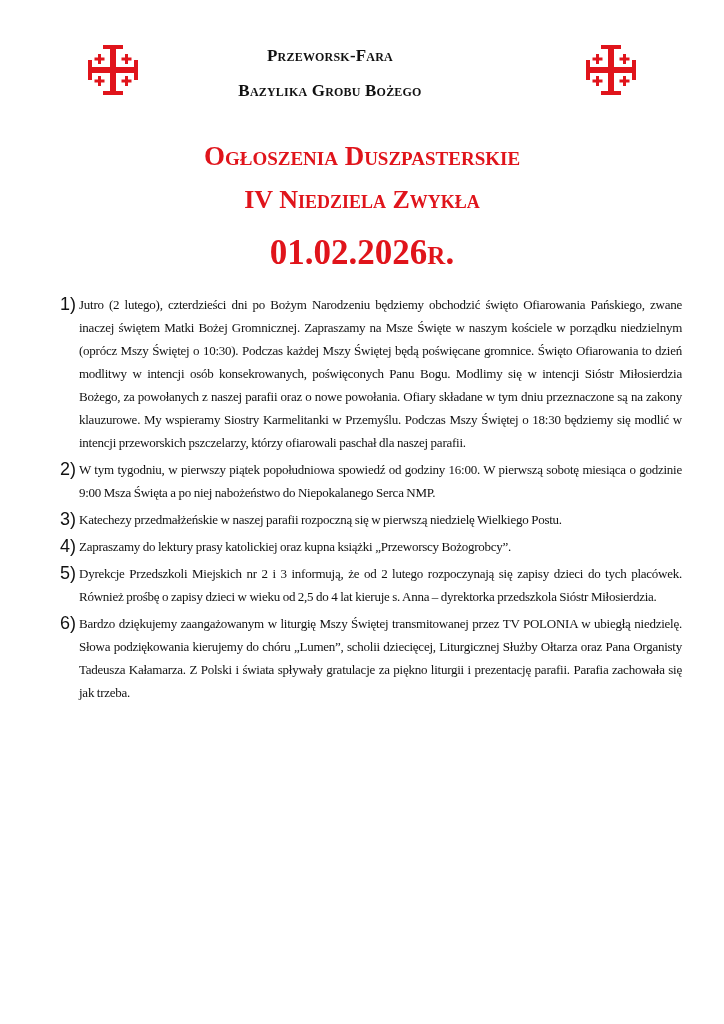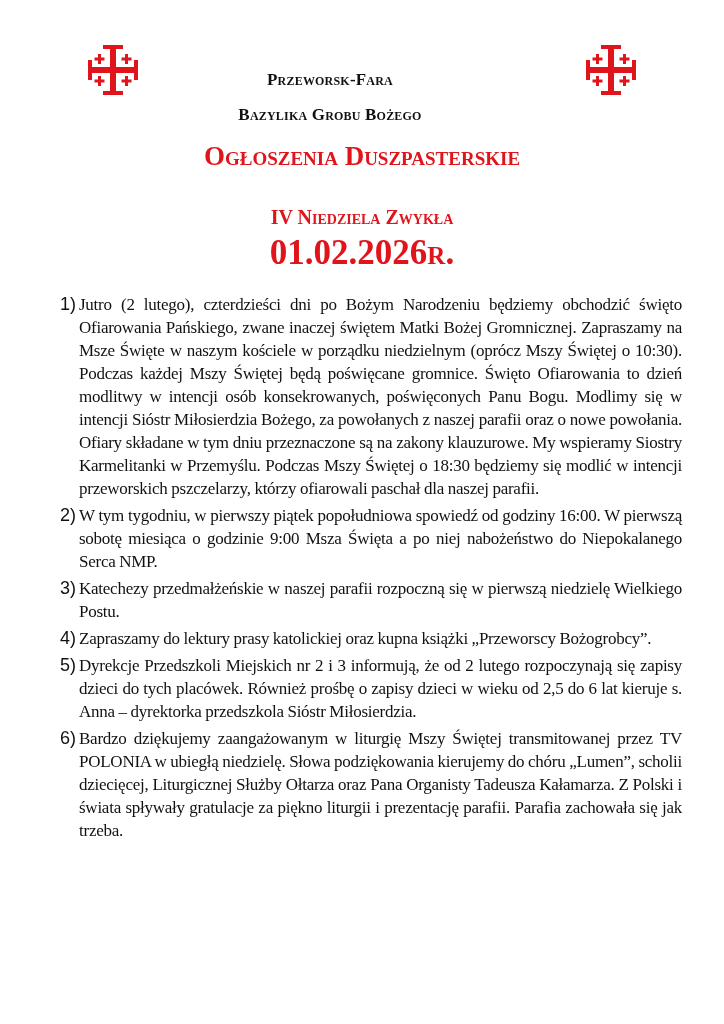--- a/index.html
+++ b/index.html
@@ -8,50 +8,50 @@
 
     .cross { position: absolute; top: 40px; width: 60px; height: 60px; }
     .cross.left { left: 83px; }
     .cross.right { left: 581px; }
     .cross svg { width: 100%; height: 100%; display: block; }
 
     .header-line {
       position: absolute; left: 0; width: 660px; text-align: center;
       font-family: "Liberation Serif", "DejaVu Serif", serif;
       font-weight: bold; font-variant: small-caps; color: #111;
-      font-size: 17px; letter-spacing: 0.2px; margin-top: 24px;
+      font-size: 17px; letter-spacing: 0.2px;
     }
     .header-line.l1 { top: 46px; }
     .header-line.l2 { top: 81px; }
 
     .title-line {
       position: absolute; left: 0; width: 724px; text-align: center;
       font-family: "Liberation Serif", "DejaVu Serif", serif;
       font-weight: bold; font-variant: small-caps; color: #e0141b;
     }
     .title-line.t1 { top: 141px; font-size: 27px; }
-    .title-line.t2 { top: 206px; font-size: 20px; }
+    .title-line.t2 { top: 185px; font-size: 26px; }
     .title-line.t3 { top: 233px; font-size: 35px; }
 
     .announcements {
       position: absolute; left: 60px; top: 293px; width: 622px;
       margin: 0; padding: 0; list-style: none;
       font-family: "Liberation Sans Narrow", "Liberation Serif", "DejaVu Serif", serif;
       color: #111;
     }
     .item { position: relative; padding-left: 19px; margin-bottom: 4px; }
     .num {
       position: absolute; left: 0; top: 0;
       font-family: "Liberation Sans", "DejaVu Sans", sans-serif;
       font-size: 18px; line-height: 23px;
     }
     .text {
       display: block; text-align: justify;
       font-family: "Liberation Serif", "DejaVu Serif", serif;
-      font-size: 17px; line-height: 23px; letter-spacing: -0.25px;
+      font-size: 13px; line-height: 23px; letter-spacing: -0.25px;
       word-spacing: -0.3px;
     }
   </style>
 </head>
 <body>
 
 <div class="page">
 
   <div class="cross left">
     <svg viewBox="0 0 60 60">
@@ -117,21 +117,21 @@
     <li class="item">
       <span class="num">3)</span>
       <span class="text">Katechezy przedmałżeńskie w naszej parafii rozpoczną się w pierwszą niedzielę Wielkiego Postu.</span>
     </li>
     <li class="item">
       <span class="num">4)</span>
       <span class="text">Zapraszamy do lektury prasy katolickiej oraz kupna książki „Przeworscy Bożogrobcy”.</span>
     </li>
     <li class="item">
       <span class="num">5)</span>
-      <span class="text">Dyrekcje Przedszkoli Miejskich nr 2 i 3 informują, że od 2 lutego rozpoczynają się zapisy dzieci do tych placówek. Również prośbę o zapisy dzieci w wieku od 2,5 do 6 lat kieruje s. Anna – dyrektorka przedszkola Sióstr Miłosierdzia.</span>
+      <span class="text">Dyrekcje Przedszkoli Miejskich nr 2 i 3 informują, że od 2 lutego rozpoczynają się zapisy dzieci do tych placówek. Również prośbę o zapisy dzieci w wieku od 2,5 do 4 lat kieruje s. Anna – dyrektorka przedszkola Sióstr Miłosierdzia.</span>
     </li>
     <li class="item">
       <span class="num">6)</span>
       <span class="text">Bardzo dziękujemy zaangażowanym w liturgię Mszy Świętej transmitowanej przez TV POLONIA w ubiegłą niedzielę. Słowa podziękowania kierujemy do chóru „Lumen”, scholii dziecięcej, Liturgicznej Służby Ołtarza oraz Pana Organisty Tadeusza Kałamarza. Z Polski i świata spływały gratulacje za piękno liturgii i prezentację parafii. Parafia zachowała się jak trzeba.</span>
     </li>
   </ol>
 
 </div>
 
 </body></html>

